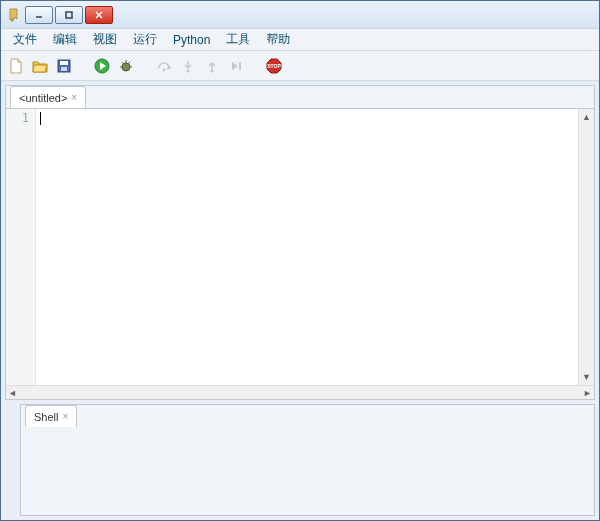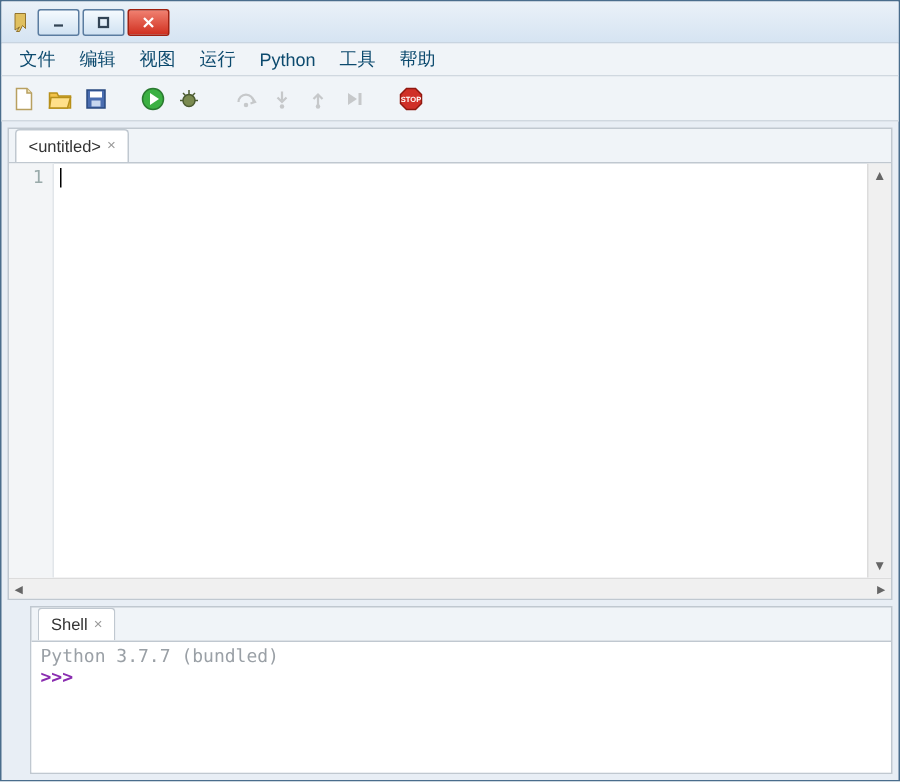--- a/index.html
+++ b/index.html
@@ -181,20 +181,16 @@
       </div>
     </div>
 
     <div class="pane shell">
       <div class="tab-row">
         <div class="tab">
           <span>Shell</span>
           <span class="close-x">×</span>
         </div>
       </div>
-      <div class="shell-body">
-        <div class="shell-banner">Python 3.7.7 (bundled)</div>
-        <div class="shell-prompt">&gt;&gt;&gt; </div>
-      </div>
     </div>
 
   </div>
 </div>
 
 </body></html>

